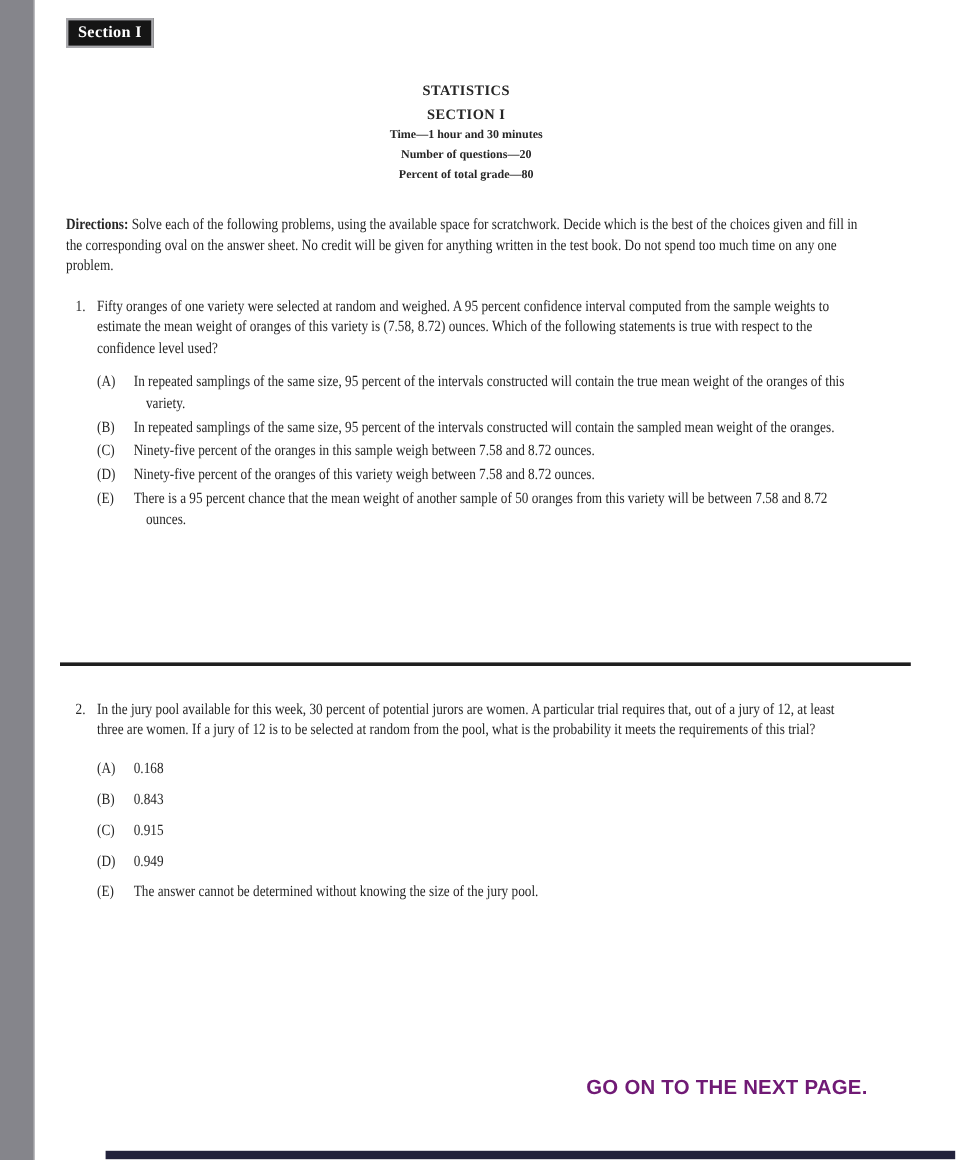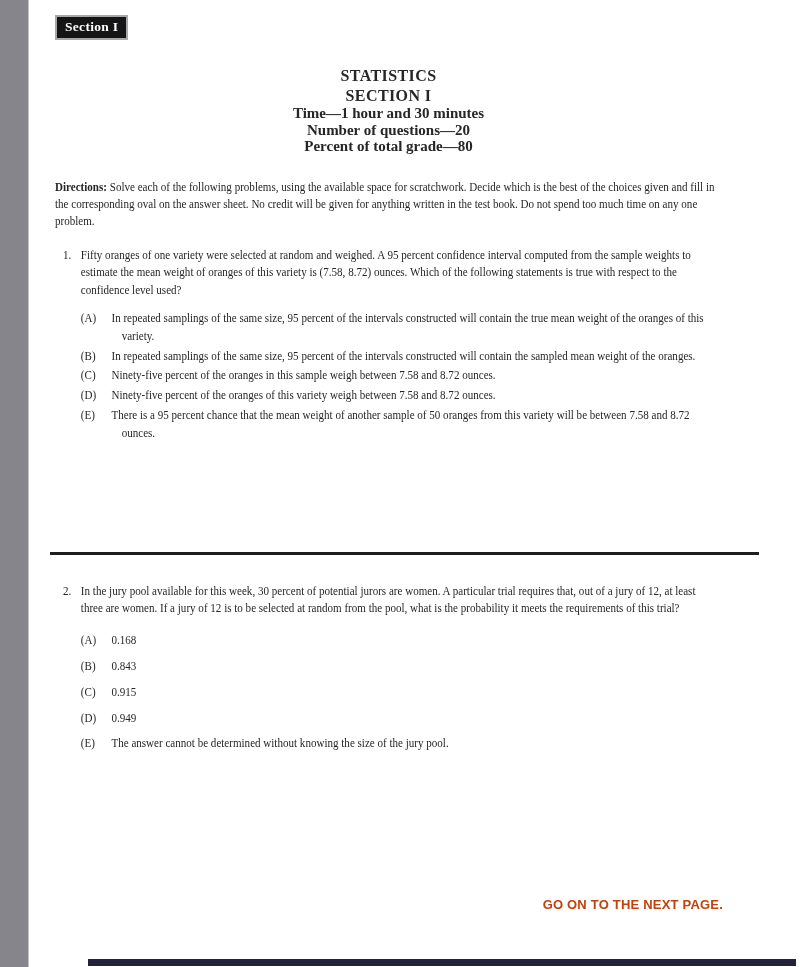--- a/index.html
+++ b/index.html
@@ -11,22 +11,22 @@
     position:absolute;left:0;top:0;width:28px;height:967px;
     background:var(--left_bar,#85858b);border-right:1px solid #c2c2c6;
   }
   .badge{
     position:absolute;left:55px;top:15px;
     background:var(--badge_bg,#151515);border:2px solid var(--badge_border,#a8a8ac);
     color:#ffffff;font-weight:bold;font-size:13.5px;line-height:16px;
     padding:2px 8px 3px 8px;letter-spacing:.3px;white-space:nowrap;
   }
   .header{position:absolute;left:55px;top:66px;width:667px;text-align:center;font-weight:bold;}
-  .header .big{font-size:16px;line-height:19.5px;letter-spacing:.4px;}
-  .header .small{font-size:15px;line-height:16.6px;}
+  .header .big{font-size:12px;line-height:19.5px;letter-spacing:.4px;}
+  .header .small{font-size:10px;line-height:16.6px;}
   .condensed{transform:scaleX(0.85);transform-origin:0 0;}
   .directions{
     position:absolute;left:55px;top:166px;width:786px;
     font-size:13px;line-height:16.8px;
   }
   .question{position:absolute;left:63px;font-size:13px;line-height:17.4px;width:760px;}
   .q1{top:246px;}
   .q2{top:582px;}
   .qrow{display:flex;}
   .qnum{flex:0 0 21px;}
@@ -39,21 +39,21 @@
   .q2 .choice{margin-bottom:8.5px;}
   .clabel{flex:0 0 36px;}
   .ctext{width:700px;padding-left:12px;text-indent:-12px;}
   .divider{
     position:absolute;left:50px;top:552px;width:709px;height:3px;
     background:#1e1e1e;border:none;margin:0;
   }
   .footer{
     position:absolute;left:0;top:897px;width:723px;text-align:right;
     font-family:"Liberation Sans",sans-serif;font-weight:bold;
-    font-size:13px;letter-spacing:.2px;color:#c2410c;
+    font-size:17px;letter-spacing:.2px;color:#701a75;
   }
   .bottom-bar{
     position:absolute;left:88px;top:959px;width:708px;height:7px;
     background:var(--bottom_bar,#22223c);
   }
 </style>
 </head>
 <body>
 
 <div class="page">

